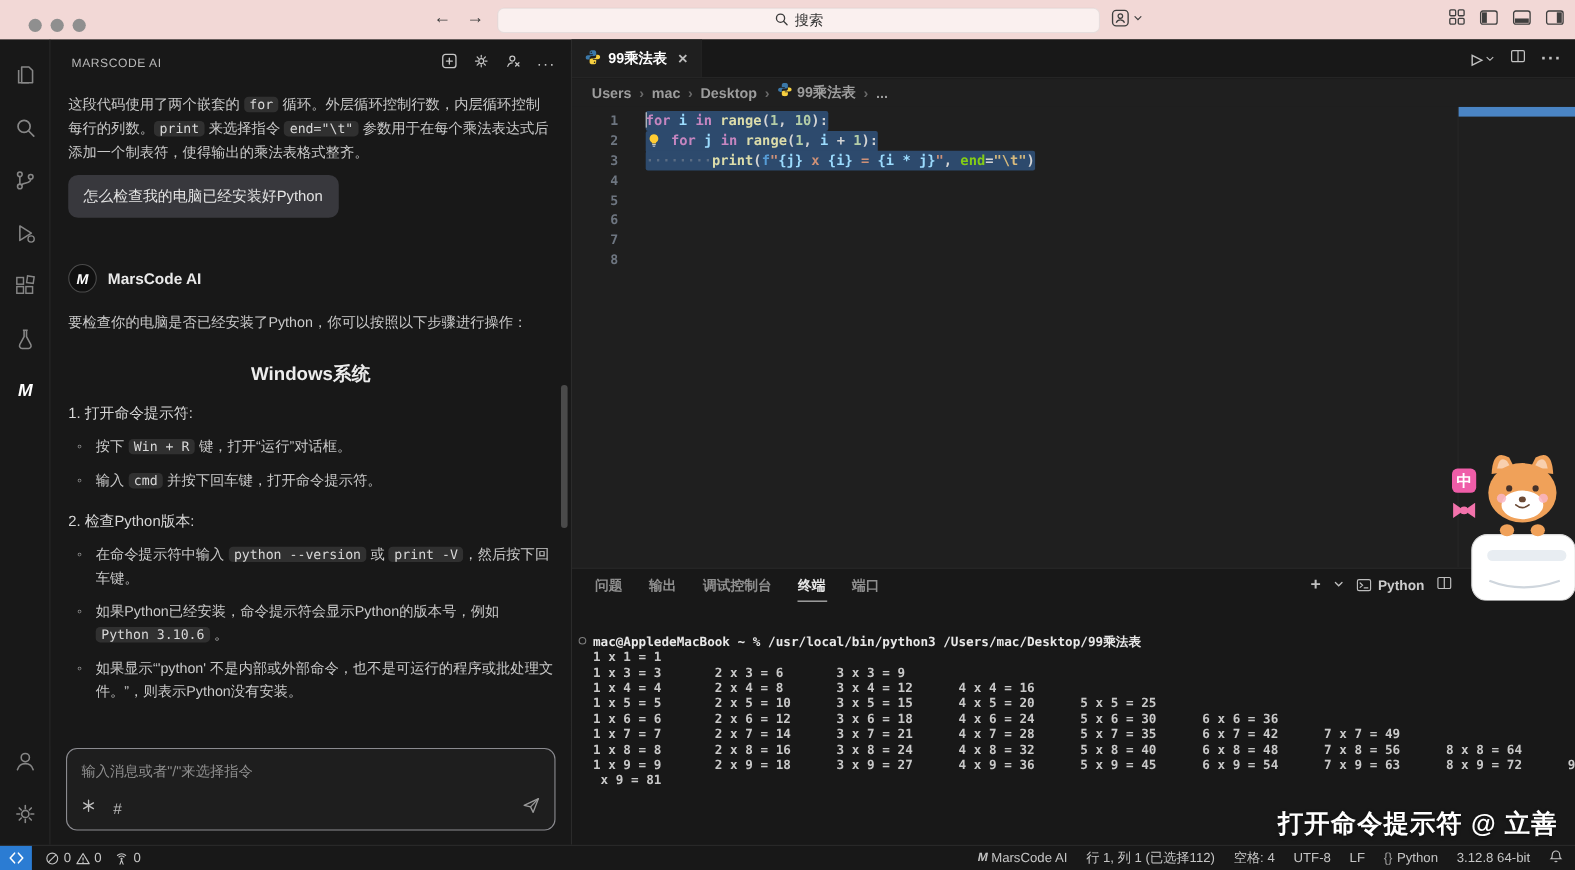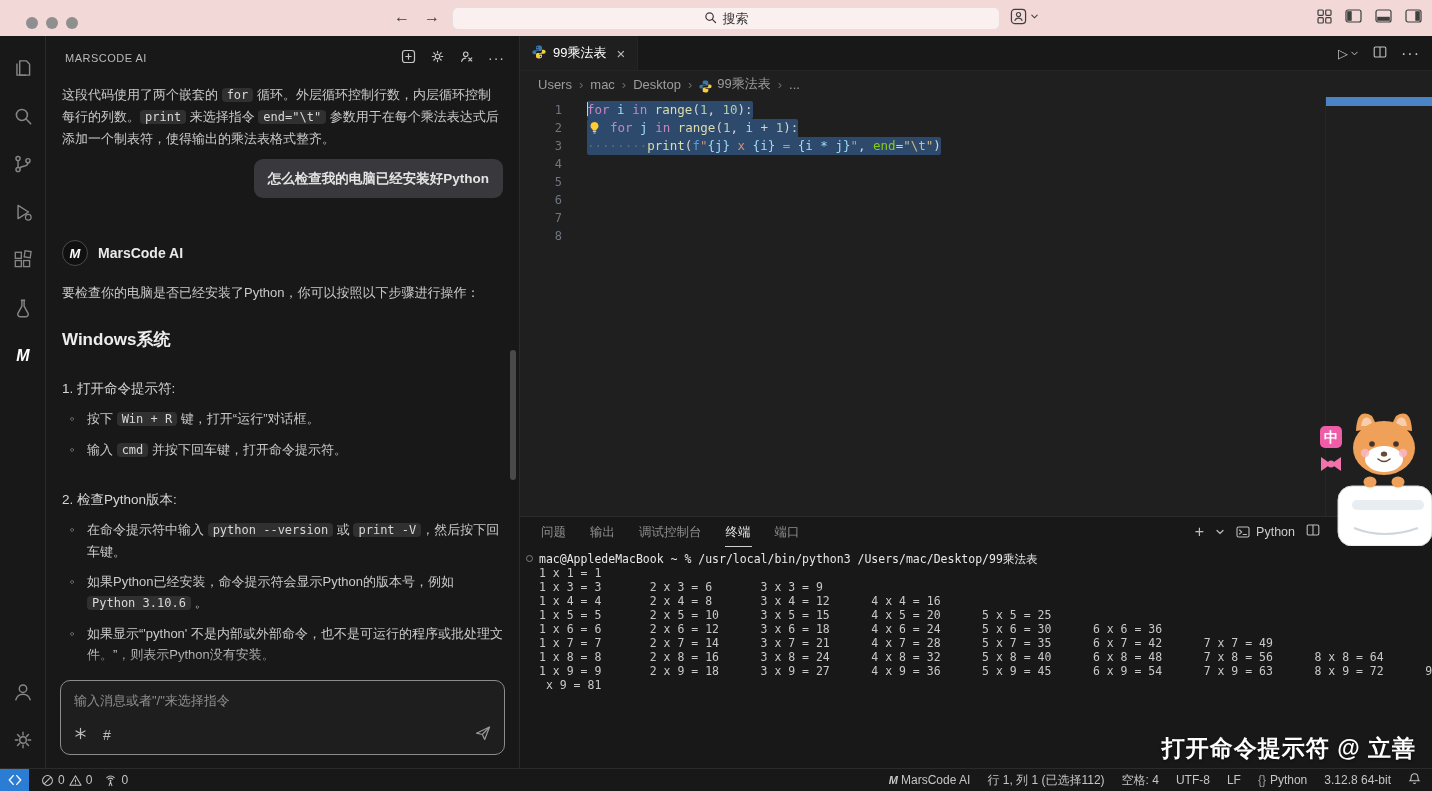--- a/index.html
+++ b/index.html
@@ -34,54 +34,54 @@
   .sb-hicons { margin-left:auto; display:flex; gap:14px; color:#c6c6c6; align-items:center; }
   .sb-hicons .dots { font-size:14px; letter-spacing:1px; line-height:10px; }
 
   .chat { position:absolute; top:44px; left:0; right:0; bottom:90px; overflow:hidden; padding:4px 16px 0 16px;
     font-size:13px; line-height:21px; color:#c9c9c9; }
   .chat::after { content:""; position:absolute; left:0; right:0; bottom:0; height:28px;
     background:linear-gradient(rgba(24,24,24,0), #181818); pointer-events:none; }
   .code-chip { background:#303030; border-radius:4px; padding:0 5px; font-family:"DejaVu Sans Mono", monospace;
     font-size:12px; color:#d8d8d8; white-space:nowrap; }
   .user-row { display:flex; justify-content:flex-end; align-items:center; gap:9px; margin-top:22px; color:#e3e3e3; font-size:13.5px; }
-  .bubble-row { display:flex; justify-content:flex-end; margin-top:10px;font-weight:bold; }
+  .bubble-row { display:flex; justify-content:flex-start; margin-top:10px; }
   .bubble { background:#38383d; border-radius:9px; padding:9px 14px; color:#e3e3e3; font-size:13.5px; max-width:330px; }
   .ai-row { display:flex; align-items:center; gap:10px; margin-top:42px; }
   .ai-name { font-weight:bold; font-size:14px; color:#eaeaea; }
   .ai-avatar { width:26px; height:26px; border-radius:50%; background:#101010; border:1px solid #4a4a4a; color:#fff;
     display:flex; align-items:center; justify-content:center; font-weight:800; font-size:13px; font-style:italic; }
   .lead { margin-top:16px; }
-  .chat h2 { margin-top:26px; font-size:17px; color:#ededed; }
-  .step-title { margin-top:28px; color:#d6d6d6; font-size:13.5px; }
+  .chat h2 { margin-top:26px; font-size:17px; color:#ededed;text-align:center; }
+  .step-title { margin-top:15px; color:#d6d6d6; font-size:13.5px; }
   .step ul { list-style:none; margin:9px 0 0 8px; }
   .step li { position:relative; padding-left:17px; margin-bottom:9px; color:#c9c9c9; }
   .step li .bullet { position:absolute; left:0; top:0; color:#a9a9a9; }
 
   .chat-scrollbar { position:absolute; right:3px; top:314px; width:6px; height:130px; background:#4a4a4a; border-radius:3px; }
 
   .chat-input { position:absolute; left:14px; right:14px; top:644px; height:75px; background:#1e1e1e;
     border:1px solid #8b8b90; border-radius:10px; padding:11px 13px; }
   .ci-placeholder { color:#8f8f8f; font-size:13px; }
   .ci-bottom { position:absolute; left:13px; right:13px; bottom:9px; display:flex; align-items:center; gap:16px; color:#bdbdbd; }
   .ci-hash { font-size:14px; color:#bdbdbd; }
   .ci-send { margin-left:auto; }
 
   
-  .editor-col { flex:1; display:flex; flex-direction:column; background:#1f1f1f; min-width:0; position:relative; }
+  .editor-col { flex:1; display:flex; flex-direction:column; background:#1f1f1f; min-width:0; position:relative;font-weight:bold; }
   .tabbar { height:35px; background:#181818; border-bottom:1px solid #252525; display:flex; position:relative; flex:none; }
   .tab { display:flex; align-items:center; gap:7px; padding:0 12px; background:#1f1f1f; color:#fff; font-size:13px;
     border-right:1px solid #252525; }
   .tab-close { color:#bdbdbd; font-size:15px; margin-left:3px; }
   .editor-actions { position:absolute; right:12px; top:0; height:35px; display:flex; align-items:center; gap:14px; color:#c2c2c2; }
   .run-glyph { font-size:13px; }
   .breadcrumbs { height:26px; display:flex; align-items:center; gap:7px; padding-left:18px; font-size:13px; color:#9d9d9d;
     background:#1f1f1f; flex:none; }
   .bc-sep { color:#6a6a6a; }
-  .bc-item { display:flex; align-items:flex-end; gap:5px; }
+  .bc-item { display:flex; align-items:flex-start; gap:5px; }
 
   .editor-body { flex:1; display:flex; font-family:"DejaVu Sans Mono", monospace; font-size:12.5px; line-height:18px; overflow:hidden; }
   .gutter { width:42px; text-align:right; padding-top:4px; color:#6e7681; font-size:12px; flex:none; }
   .gutter div { height:18px; }
   .code { padding-top:4px; margin-left:25px; flex:1; min-width:0; }
   .cline { height:18px; white-space:pre; }
   .sel { background:#2d4a6d; border-radius:2px; display:inline-block; }
   .ws { color:#5a6c84; }
   .caret { display:inline-block; width:1px; height:14px; background:#cccccc; vertical-align:-2px; margin-right:-1px; }
   .bulb { display:inline-block; vertical-align:-2px; margin:0 9px 0 1px; }
@@ -92,21 +92,21 @@
 
   
   .panel { height:252px; flex:none; border-top:1px solid #2b2b2b; background:#181818; display:flex; flex-direction:column; position:relative; }
   .panel-header { height:30px; display:flex; align-items:center; padding:0 20px; gap:22px; font-size:12.5px; color:#8f8f8f; flex:none; }
   .ptab { padding:6px 1px 5px 1px; }
   .ptab.active { color:#e8e8e8; border-bottom:1px solid #d0d0d0; }
   .panel-actions { position:absolute; right:112px; top:0; height:30px; display:flex; align-items:center; gap:11px; color:#c0c0c0; }
   .pa-plus { font-size:16px; }
   .pa-python { display:flex; align-items:center; gap:6px; font-size:12.5px; color:#cccccc; }
   .term { flex:1; font-family:"DejaVu Sans Mono", monospace; font-size:11.5px; line-height:14px; color:#c9c9c9;
-    padding-top:5px; overflow:hidden; }
+    padding-top:5px; overflow:hidden;margin-top:24px; }
   .tline { padding-left:19px; position:relative; white-space:pre; height:14px; }
   .tline.cmd { color:#e8e8e8; }
   .tline .dec { position:absolute; left:6px; top:3px; width:7px; height:7px; border:1px solid #7d7d7d; border-radius:50%; }
 
   
   .statusbar { position:absolute; bottom:0; left:0; right:0; height:23px; background:#181818; border-top:1px solid #2b2b2b;
     display:flex; align-items:center; font-size:12px; color:#c5c5c5; }
   .sb-remote { width:29px; height:100%; background:#2b7cd3; display:flex; align-items:center; justify-content:center; flex:none; }
   .sb-item { display:flex; align-items:center; gap:4px; margin-left:12px; }
   .sb-right { margin-left:auto; display:flex; align-items:center; gap:17px; padding-right:11px; }

